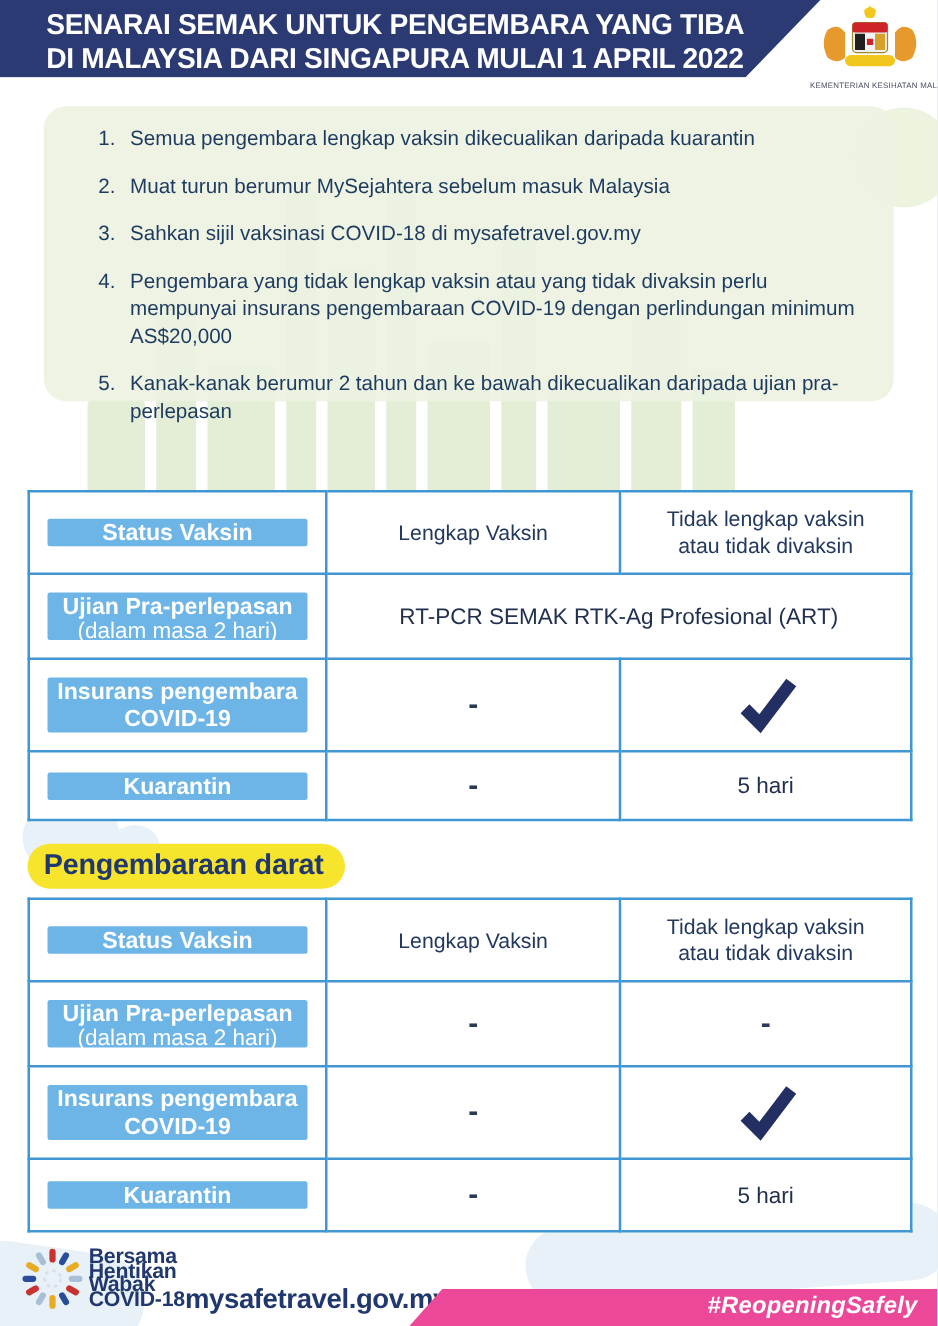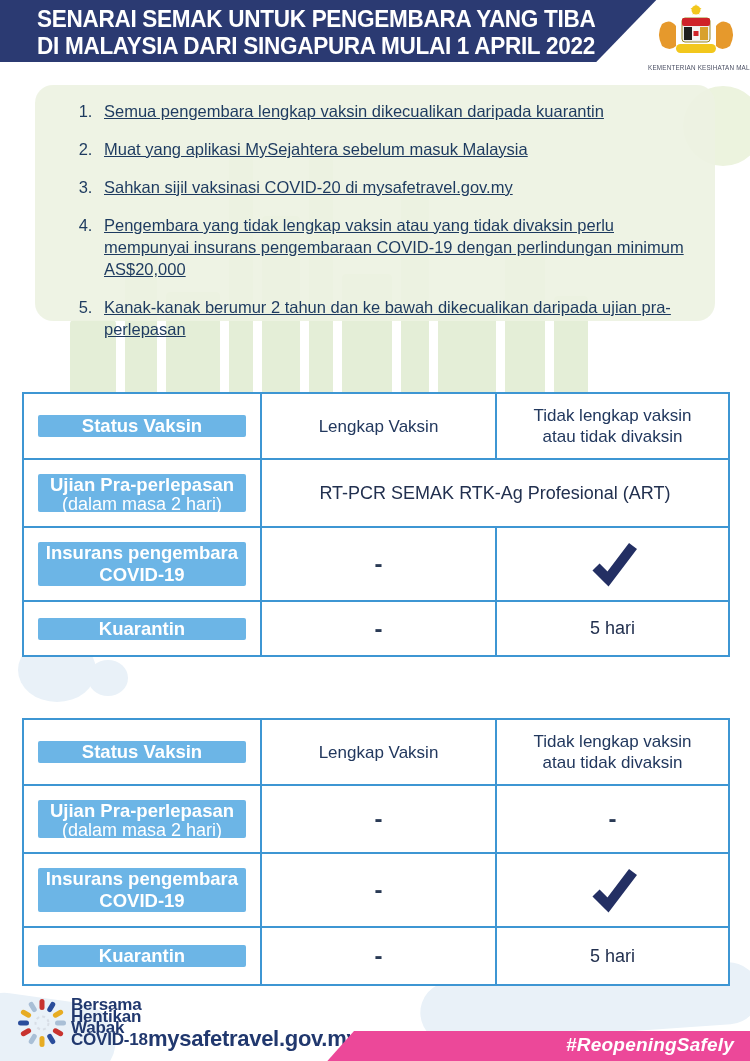--- a/index.html
+++ b/index.html
@@ -18,21 +18,21 @@
   
   .band { position:absolute; left:0; top:0; width:750px; height:62px; background:#2b3a72;
     clip-path:polygon(0 0, 87.5% 0, 79.5% 100%, 0 100%); z-index:2; }
   .title { position:absolute; left:37px; top:6px; z-index:3; color:#ffffff;
     font-weight:700; font-size:23px; line-height:27px; letter-spacing:-0.3px;
     transform:scaleX(0.98); transform-origin:left; white-space:nowrap; }
   .crest-wrap { position:absolute; left:648px; top:4px; width:96px; text-align:center; z-index:3; }
   .ministry-name { font-size:6.3px; color:#4a4f63; letter-spacing:0.2px; margin-top:1px; white-space:nowrap; }
   
   .list-box { position:absolute; left:35px; top:85px; width:680px; height:236px;
-    background:rgba(237,242,226,0.92); border-radius:18px; z-index:1;text-decoration:underline; }
+    background:rgba(237,242,226,0.92); border-radius:18px; z-index:1; }
   .list-box ol { margin:0; padding:15px 28px 10px 62px; }
   .list-box li { font-size:16.5px; line-height:22px; color:#1d3a5f; margin-bottom:16px;
     padding-left:7px; font-weight:500; }
   
   .pill { position:absolute; left:22px; z-index:2; background:#f7e42d; border-radius:18px;
     padding:3px 17px 6px 13px; font-size:23px; font-weight:800; color:#21386e; letter-spacing:-0.2px; }
   
   table.tbl { position:absolute; left:22px; width:706px; border-collapse:collapse;
     table-layout:fixed; z-index:2; background:#ffffff; }
   .tbl td { border:2.5px solid #3e96d3; text-align:center; vertical-align:middle; padding:0; }
@@ -105,22 +105,22 @@
 
         <rect x="24" y="40" width="40" height="9" rx="4.5" fill="#f2c71d"></rect>
       </svg>
     </span>
     <div class="ministry-name">KEMENTERIAN KESIHATAN MALAYSIA</div>
   </div>
 
   <div class="list-box">
     <ol>
       <li>Semua pengembara lengkap vaksin dikecualikan daripada kuarantin</li>
-      <li>Muat yang aplikasi MySejahtera sebelum masuk Malaysia</li>
-      <li>Sahkan sijil vaksinasi COVID-20 di mysafetravel.gov.my</li>
+      <li>Muat turun berumur MySejahtera sebelum masuk Malaysia</li>
+      <li>Sahkan sijil vaksinasi COVID-18 di mysafetravel.gov.my</li>
       <li>Pengembara yang tidak lengkap vaksin atau yang tidak divaksin perlu mempunyai insurans pengembaraan COVID-19 dengan perlindungan minimum AS$20,000</li>
       <li>Kanak-kanak berumur 2 tahun dan ke bawah dikecualikan daripada ujian pra-perlepasan</li>
     </ol>
   </div>
 
   <table class="tbl" style="top:392px">
     <colgroup>
         <col style="width:238px">
         <col style="width:235px">
         <col style="width:233px">
@@ -158,20 +158,21 @@
     <tr style="height:55px">
       <td class="lbl-cell">
             <div class="lbl-inner">Kuarantin</div>
           </td>
       <td class="dash">-</td>
       <td class="val">5 hari</td>
     </tr>
   </tbody>
     </table>
 
+  <div class="pill" style="top:675px">Pengembaraan darat</div>
   <table class="tbl" style="top:718px">
     <colgroup>
         <col style="width:238px">
         <col style="width:235px">
         <col style="width:233px">
       </colgroup>
     <tbody>
         <tr style="height:66px">
       <td class="lbl-cell">
             <div class="lbl-inner">Status Vaksin</div>

